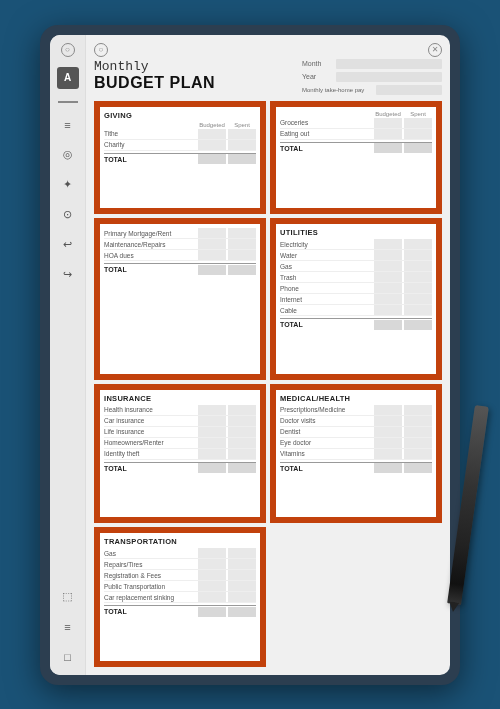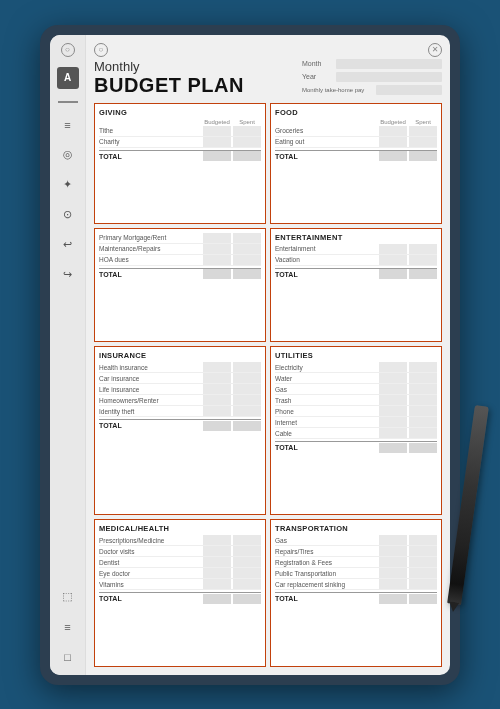--- a/index.html
+++ b/index.html
@@ -81,23 +81,24 @@
       margin-bottom: 6px;
       gap: 8px;
     }
     .header-text {
       flex: 1;
     }
     .header-text .monthly {
       font-size: 13px;
       color: #333;
       font-weight: normal;
+      font-family: Liberation Mono, monospace;
     }
     .header-text .budget-plan {
-      font-size: 20px;
+      font-size: 16px;
       font-weight: 900;
       color: #111;
       letter-spacing: 0.5px;
     }
     .header-fields {
       display: flex;
       flex-direction: column;
       gap: 3px;
       min-width: 140px;
     }
@@ -119,21 +120,21 @@
     }
     .budget-grid {
       display: grid;
       grid-template-columns: 1fr 1fr;
       gap: 4px;
       flex: 1;
       overflow: hidden;
     }
     .section {
       background: white;
-      border: 1px solid #c2410c;
+      border: 6px solid #c2410c;
       padding: 4px;
       font-size: 7px;
     }
     .section-title {
       font-size: 7.5px;
       font-weight: 900;
       color: #222;
       text-transform: uppercase;
       letter-spacing: 0.3px;
       margin-bottom: 2px;
@@ -297,21 +298,20 @@
             <div class="item-cell"></div>
           </div>
           <div class="total-row">
             <span class="total-label">TOTAL</span>
             <div class="total-cell"></div>
             <div class="total-cell"></div>
           </div>
         </div>
 
         <div class="section">
-          <div class="section-title">FOOD</div>
           <div class="section-header-row">
             <span class="col-header">Budgeted</span>
             <span class="col-header">Spent</span>
           </div>
           <div class="item-row">
             <span class="item-label">Groceries</span>
             <div class="item-cell"></div>
             <div class="item-cell"></div>
           </div>
           <div class="item-row">
@@ -342,29 +342,55 @@
             <div class="item-cell"></div>
             <div class="item-cell"></div>
           </div>
           <div class="total-row">
             <span class="total-label">TOTAL</span>
             <div class="total-cell"></div>
             <div class="total-cell"></div>
           </div>
         </div>
 
-        <div class="section">
-          <div class="section-title">ENTERTAINMENT</div>
-          <div class="item-row">
-            <span class="item-label">Entertainment</span>
-            <div class="item-cell"></div>
-            <div class="item-cell"></div>
-          </div>
-          <div class="item-row">
-            <span class="item-label">Vacation</span>
+
+        <div class="section">
+          <div class="section-title">UTILITIES</div>
+          <div class="item-row">
+            <span class="item-label">Electricity</span>
+            <div class="item-cell"></div>
+            <div class="item-cell"></div>
+          </div>
+          <div class="item-row">
+            <span class="item-label">Water</span>
+            <div class="item-cell"></div>
+            <div class="item-cell"></div>
+          </div>
+          <div class="item-row">
+            <span class="item-label">Gas</span>
+            <div class="item-cell"></div>
+            <div class="item-cell"></div>
+          </div>
+          <div class="item-row">
+            <span class="item-label">Trash</span>
+            <div class="item-cell"></div>
+            <div class="item-cell"></div>
+          </div>
+          <div class="item-row">
+            <span class="item-label">Phone</span>
+            <div class="item-cell"></div>
+            <div class="item-cell"></div>
+          </div>
+          <div class="item-row">
+            <span class="item-label">Internet</span>
+            <div class="item-cell"></div>
+            <div class="item-cell"></div>
+          </div>
+          <div class="item-row">
+            <span class="item-label">Cable</span>
             <div class="item-cell"></div>
             <div class="item-cell"></div>
           </div>
           <div class="total-row">
             <span class="total-label">TOTAL</span>
             <div class="total-cell"></div>
             <div class="total-cell"></div>
           </div>
         </div>
 
@@ -385,64 +411,20 @@
             <div class="item-cell"></div>
             <div class="item-cell"></div>
           </div>
           <div class="item-row">
             <span class="item-label">Homeowners/Renter</span>
             <div class="item-cell"></div>
             <div class="item-cell"></div>
           </div>
           <div class="item-row">
             <span class="item-label">Identity theft</span>
-            <div class="item-cell"></div>
-            <div class="item-cell"></div>
-          </div>
-          <div class="total-row">
-            <span class="total-label">TOTAL</span>
-            <div class="total-cell"></div>
-            <div class="total-cell"></div>
-          </div>
-        </div>
-
-        <div class="section">
-          <div class="section-title">UTILITIES</div>
-          <div class="item-row">
-            <span class="item-label">Electricity</span>
-            <div class="item-cell"></div>
-            <div class="item-cell"></div>
-          </div>
-          <div class="item-row">
-            <span class="item-label">Water</span>
-            <div class="item-cell"></div>
-            <div class="item-cell"></div>
-          </div>
-          <div class="item-row">
-            <span class="item-label">Gas</span>
-            <div class="item-cell"></div>
-            <div class="item-cell"></div>
-          </div>
-          <div class="item-row">
-            <span class="item-label">Trash</span>
-            <div class="item-cell"></div>
-            <div class="item-cell"></div>
-          </div>
-          <div class="item-row">
-            <span class="item-label">Phone</span>
-            <div class="item-cell"></div>
-            <div class="item-cell"></div>
-          </div>
-          <div class="item-row">
-            <span class="item-label">Internet</span>
-            <div class="item-cell"></div>
-            <div class="item-cell"></div>
-          </div>
-          <div class="item-row">
-            <span class="item-label">Cable</span>
             <div class="item-cell"></div>
             <div class="item-cell"></div>
           </div>
           <div class="total-row">
             <span class="total-label">TOTAL</span>
             <div class="total-cell"></div>
             <div class="total-cell"></div>
           </div>
         </div>
 

